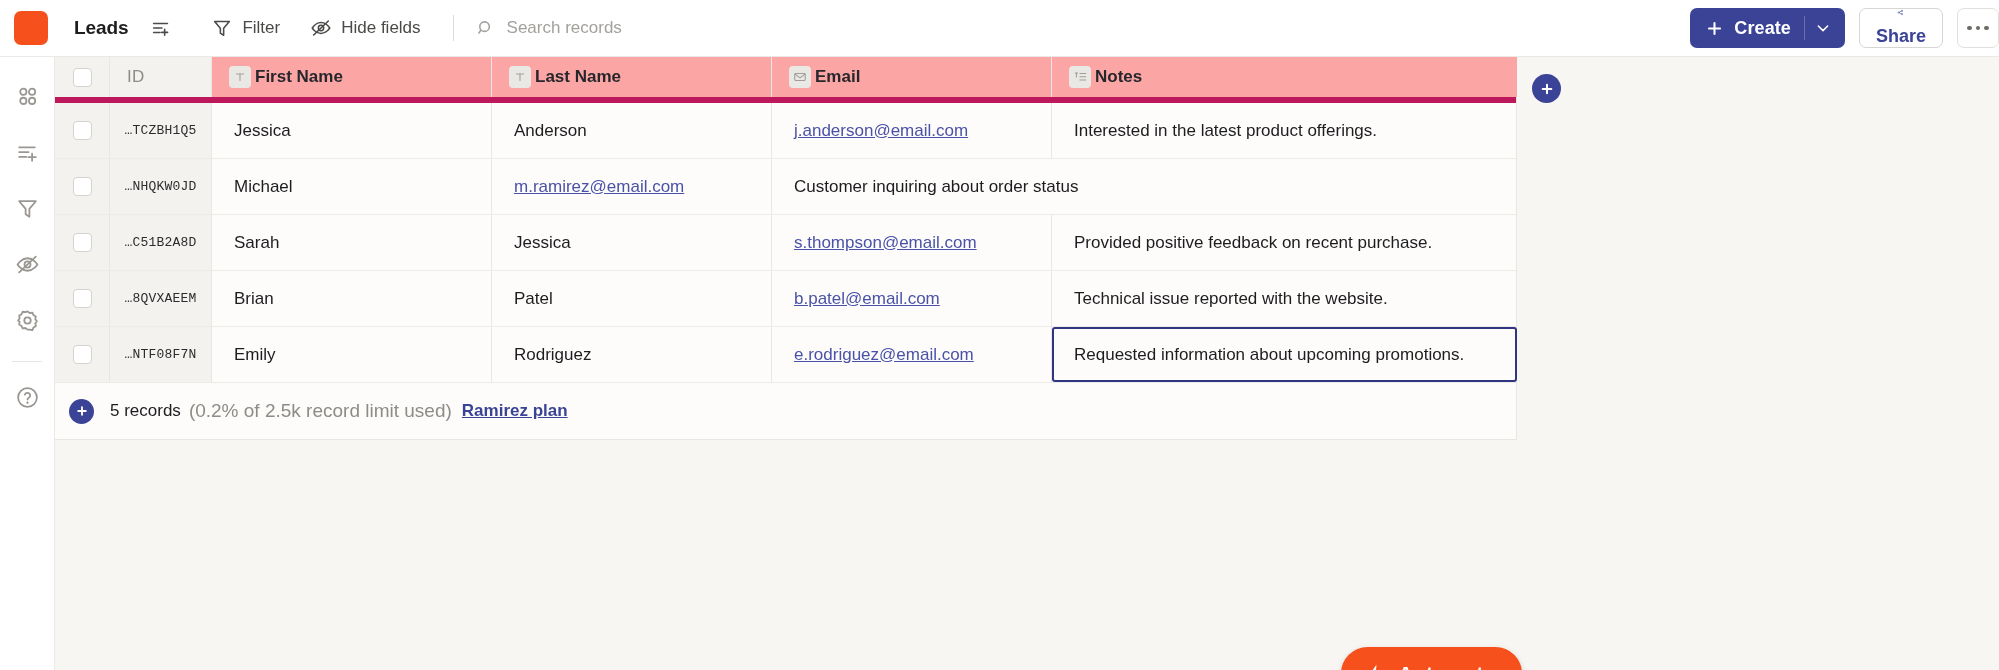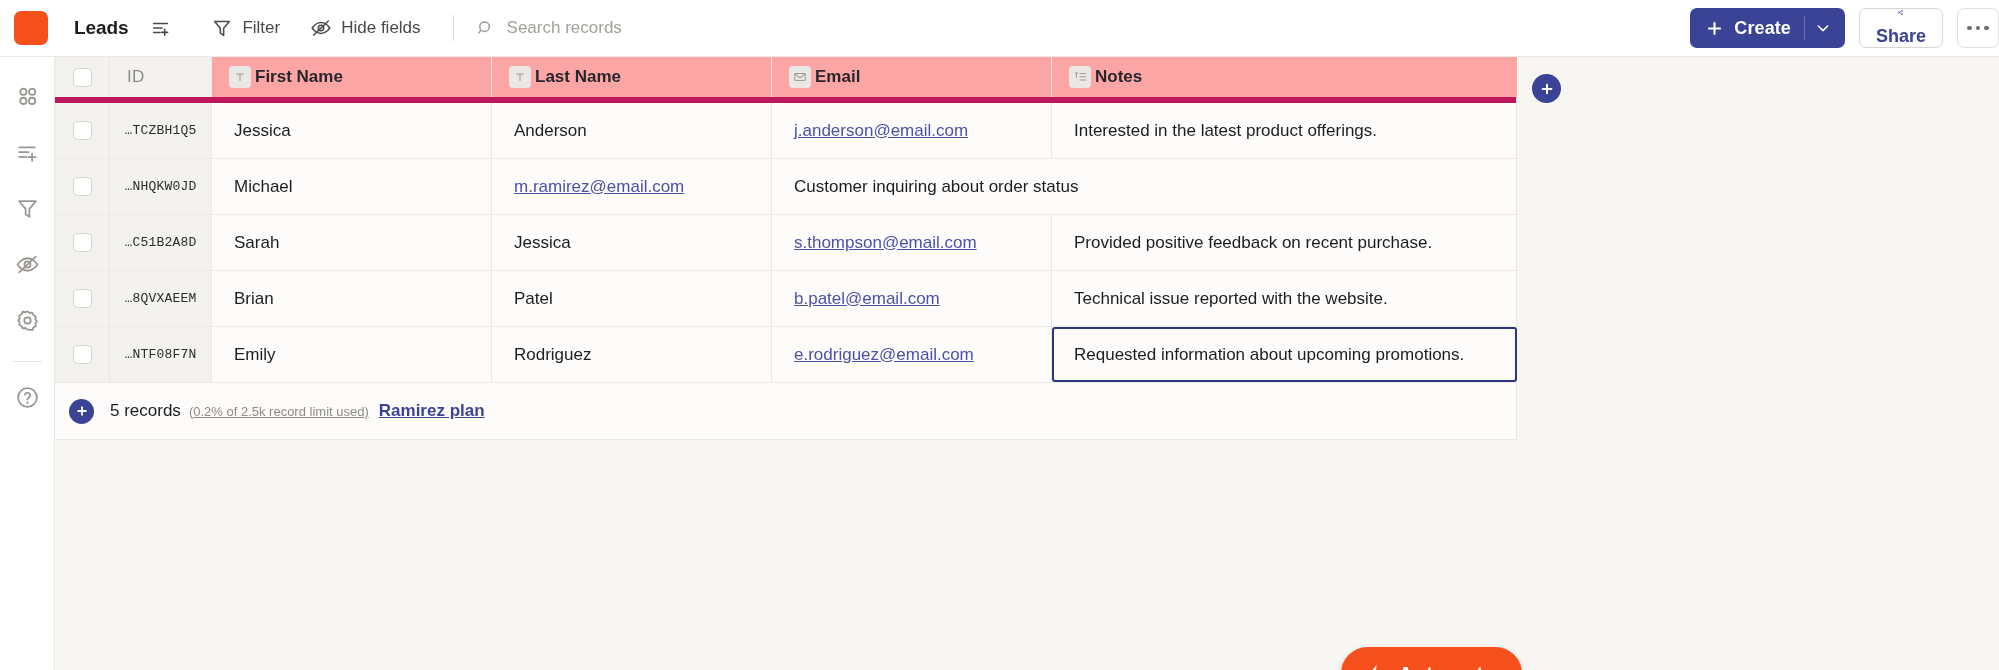--- a/index.html
+++ b/index.html
@@ -128,21 +128,21 @@
   
   .footer {
     display: flex; align-items: center; height: 56px;
     padding-left: 14px; background: #fdfcfa; gap: 16px;
   }
   .plus-circle {
     width: 25px; height: 25px; border-radius: 50%; background: #3b4396;
     display: flex; align-items: center; justify-content: center; cursor: pointer; flex: 0 0 auto;
   }
   .rec-count { font-size: 17px; color: #1d1d1f; }
-  .rec-limit { font-size: 13px; color: #8e8c87; margin-left: -8px; text-decoration: underline; }
+  .rec-limit { font-size: 19px; color: #8e8c87; margin-left: -8px; }
   .upgrade { font-size: 17px; color: #3b4396; font-weight: bold;
              text-decoration: underline; cursor: pointer; margin-left: -6px; }
 
   .addfield {
     position: absolute; top: 17px; left: 1477px;
     width: 29px; height: 29px; border-radius: 50%; background: #3b4396;
     display: flex; align-items: center; justify-content: center; cursor: pointer;
   }
 
   .automate {

